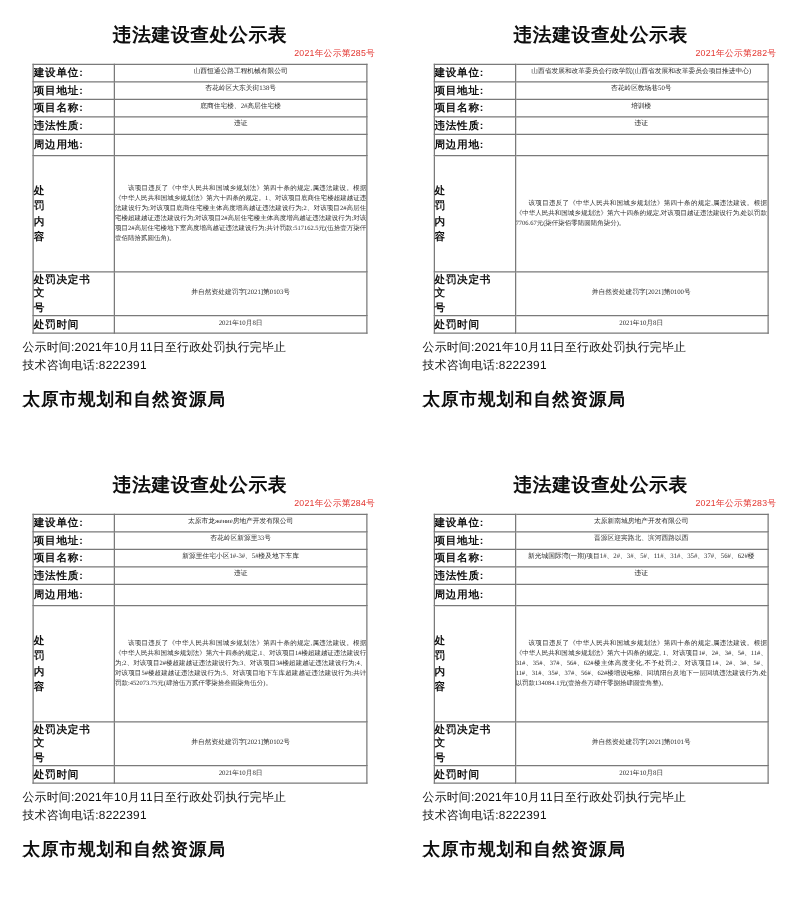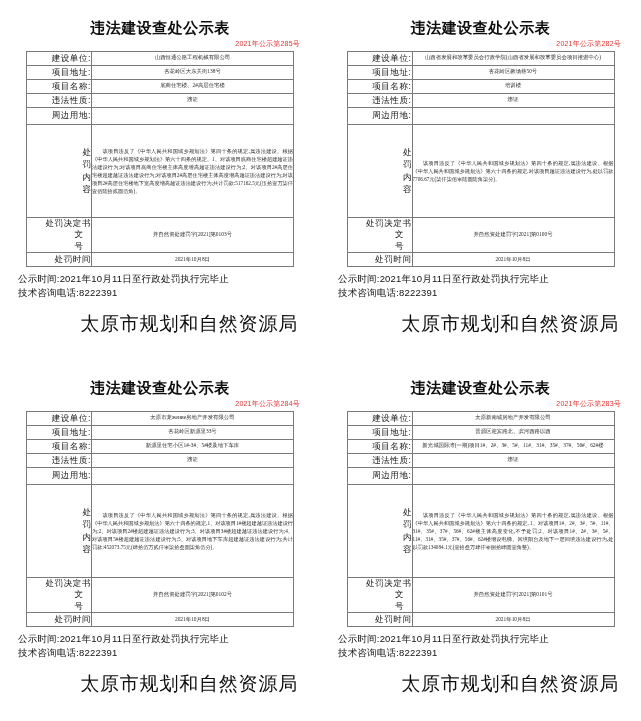--- a/index.html
+++ b/index.html
@@ -55,23 +55,23 @@
     border: 1px solid #6e6e6e;
   }
   table.form td {
     border: 1px solid #7a7a7a;
     vertical-align: middle;
     padding: 0;
   }
   td.lab {
     width: 64px;
     font-family: "Liberation Sans", "DejaVu Sans", sans-serif;
-    font-weight: normal;
+    font-weight: bold;
     font-size: 8.5px;
-    text-align: right;
+    text-align: left;
     letter-spacing: 0.6px;
     color: #111;
     padding: 3px 2px;
     line-height: 1.25;
   }
   td.val {
     font-size: 5.4px;
     text-align: center;
     color: #2b2b2b;
     padding: 2px 4px;
@@ -117,24 +117,23 @@
   .footer-line {
     font-family: "Liberation Sans", "DejaVu Sans", sans-serif;
     font-weight: normal;
     font-size: 9.5px;
     color: #111;
     line-height: 1.5;
     letter-spacing: 0.2px;
   }
   .issuer {
     margin-top: 10px;
-    text-align: right;
-    font-family: "Liberation Sans", "DejaVu Sans", sans-serif;
-    font-weight: normal;
-    font-size: 19px;
+    font-family: "Liberation Sans", "DejaVu Sans", sans-serif;
+    font-weight: bold;
+    font-size: 14px;
     letter-spacing: 0.8px;
     color: #0d0d0d;
     padding-right: 4px;
   }
 </style>
 </head>
 <body>
 
 <div class="sheet">
 

